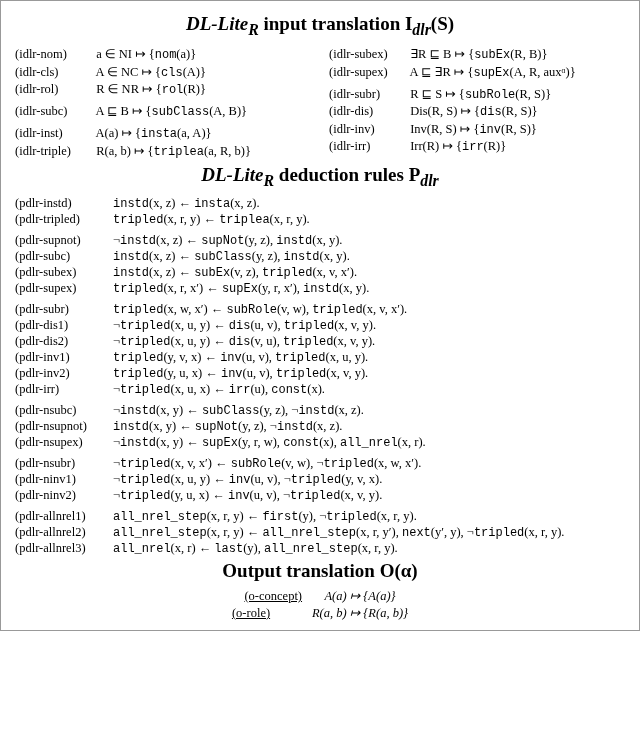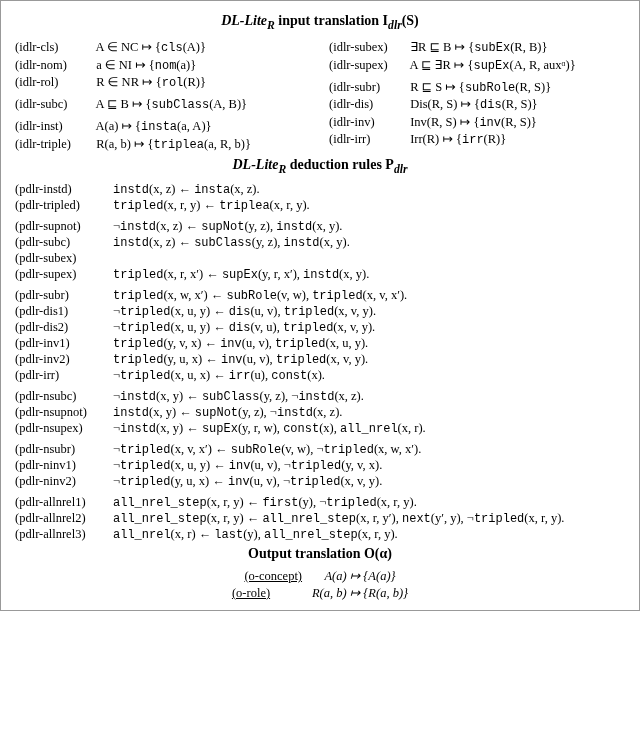--- a/index.html
+++ b/index.html
@@ -1,17 +1,17 @@
 <!DOCTYPE html>
 <html><head>
   <meta charset="utf-8">
   <style>
     * { margin: 0; padding: 0; box-sizing: border-box; }
     body { font-family: 'Times New Roman', serif; font-size: 12.5px; background: #fff; width: 640px; padding: 8px 14px; border: 1px solid #999; }
-    .heading { text-align: center; font-weight: bold; font-size: 14px; margin: 4px 0 6px; }
+    .heading { text-align: center; font-weight: bold; font-size: 19px; margin: 4px 0 6px; }
     .sub { font-style: italic; }
     .row { display: flex; gap: 18px; }
     .col { flex: 1; }
     .item { white-space: nowrap; margin: 1.5px 0; }
     .lab { display: inline-block; min-width: 78px; }
     .rules { margin-top: 6px; }
     .rule { display: flex; margin: 1px 0; }
     .rlab { width: 98px; }
     .rbody { flex: 1; font-family: 'Times New Roman', serif; }
     .tt { font-family: 'Courier New', monospace; font-size: 12px; }
@@ -22,22 +22,22 @@
 </head>
 <body>
 
 <div class="heading">
   <b><i><span>DL-Lite</span></i></b><sub class="sub">R</sub><span> input translation I</span><sub><i>dlr</i></sub><span>(S)</span>
 </div>
 
 <div class="row">
   <div class="col">
     <div id="left">
+        <div class="item"><span class="lab">(idlr-nom)</span> <span>a ∈ NI ↦ {<span class="tt">nom</span>(a)}</span></div>
         <div class="item"><span class="lab">(idlr-cls)</span> <span>A ∈ NC ↦ {<span class="tt">cls</span>(A)}</span></div>
-        <div class="item"><span class="lab">(idlr-nom)</span> <span>a ∈ NI ↦ {<span class="tt">nom</span>(a)}</span></div>
         <div class="item"><span class="lab">(idlr-rol)</span> <span>R ∈ NR ↦ {<span class="tt">rol</span>(R)}</span></div>
       </div>
     <div id="left3" class="spaced">
         <div class="item"><span class="lab">(idlr-subc)</span> <span>A ⊑ B ↦ {<span class="tt">subClass</span>(A, B)}</span></div>
       </div>
     <div id="left2" class="spaced">
         <div class="item"><span class="lab">(idlr-inst)</span> <span>A(a) ↦ {<span class="tt">insta</span>(a, A)}</span></div>
         <div class="item"><span class="lab">(idlr-triple)</span> <span>R(a, b) ↦ {<span class="tt">triplea</span>(a, R, b)}</span></div>
       </div>
   </div>
@@ -74,20 +74,21 @@
       <div class="rule">
         <span class="rlab">(pdlr-supnot)</span>
         <span class="rbody">¬<span class="tt">instd</span>(x, z) ← <span class="tt">supNot</span>(y, z), <span class="tt">instd</span>(x, y).</span>
       </div>
       <div class="rule">
         <span class="rlab">(pdlr-subc)</span>
         <span class="rbody"><span class="tt">instd</span>(x, z) ← <span class="tt">subClass</span>(y, z), <span class="tt">instd</span>(x, y).</span>
       </div>
       <div class="rule">
         <span class="rlab">(pdlr-subex)</span>
+        <span class="rbody"><span class="tt">instd</span>(x, z) ← <span class="tt">subEx</span>(v, z), <span class="tt">tripled</span>(x, v, x′).</span>
       </div>
       <div class="rule">
         <span class="rlab">(pdlr-supex)</span>
         <span class="rbody"><span class="tt">tripled</span>(x, r, x′) ← <span class="tt">supEx</span>(y, r, x′), <span class="tt">instd</span>(x, y).</span>
       </div>
     </div>
   <div id="rules3" class="spaced">
       <div class="rule">
         <span class="rlab">(pdlr-subr)</span>
         <span class="rbody"><span class="tt">tripled</span>(x, w, x′) ← <span class="tt">subRole</span>(v, w), <span class="tt">tripled</span>(x, v, x′).</span>

